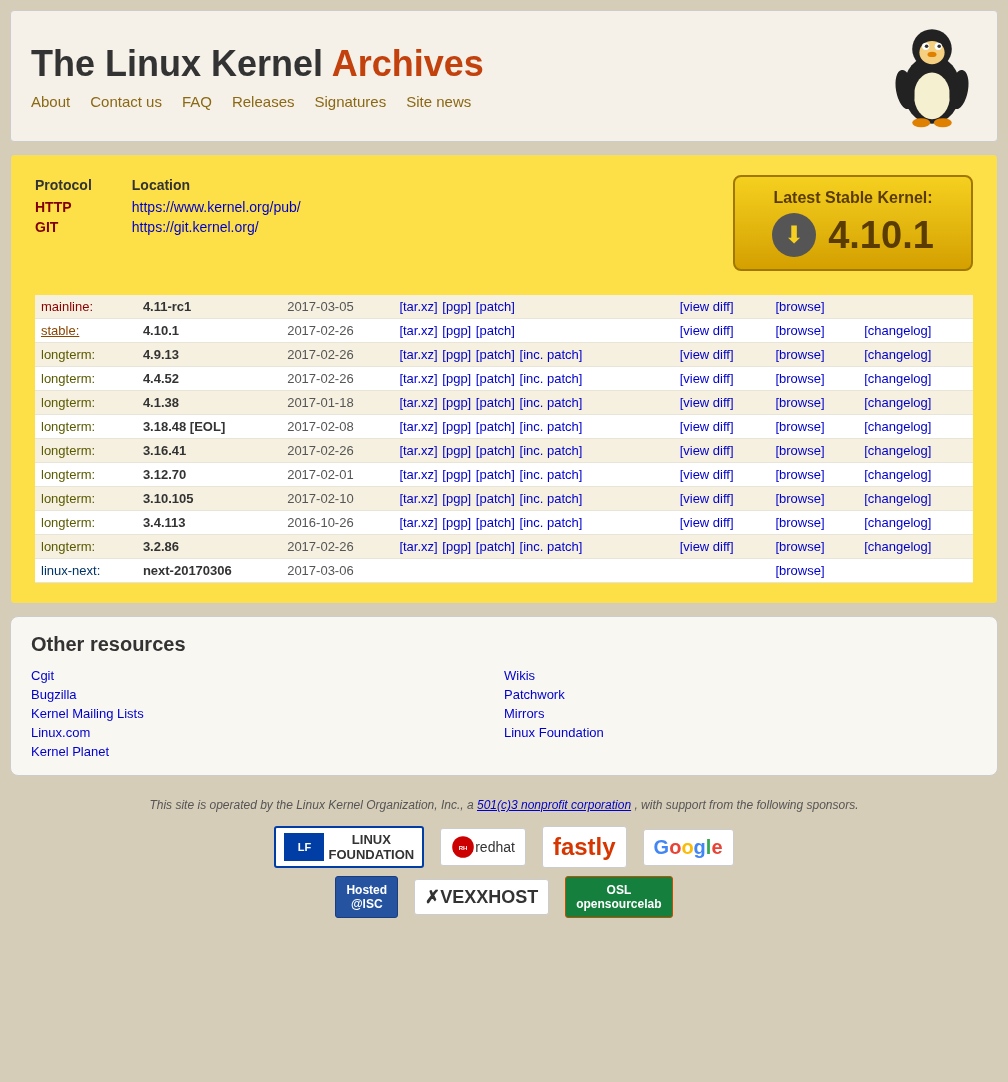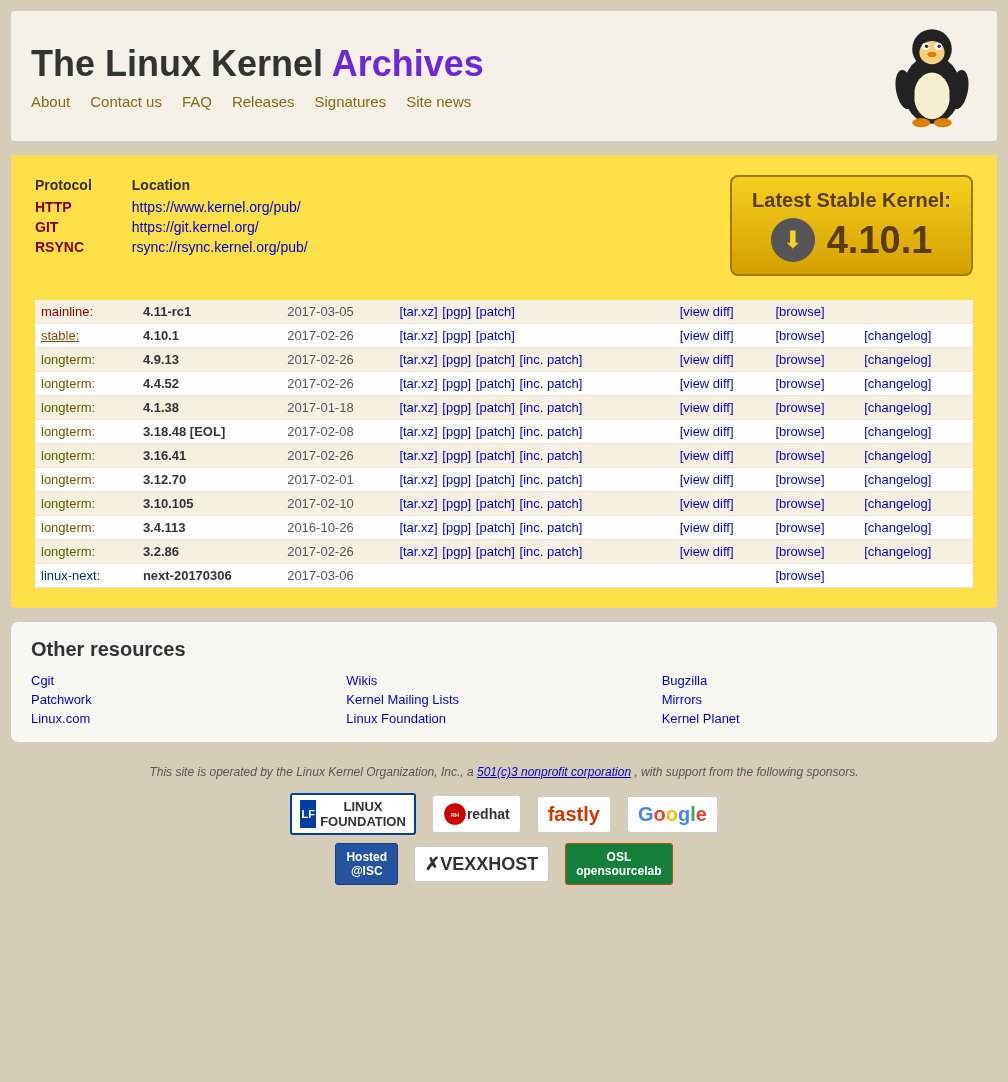--- a/index.html
+++ b/index.html
@@ -28,21 +28,21 @@
     .header-left {
       flex: 1;
     }
     .site-title {
       font-size: 36px;
       font-weight: bold;
       color: #333;
       margin-bottom: 8px;
     }
     .site-title span {
-      color: #6d28d9;
+      color: #c2410c;
     }
     .nav-bar {
       display: flex;
       gap: 20px;
       flex-wrap: wrap;
       text-align: right;
     }
     .nav-bar a {
       color: #8b6914;
       text-decoration: none;
@@ -89,21 +89,21 @@
     
     .stable-badge {
       background: linear-gradient(to bottom, #f5d020, #d4a000);
       border: 2px solid #a07800;
       border-radius: 8px;
       padding: 12px 20px;
       text-align: center;
       min-width: 240px;
     }
     .stable-badge-title {
-      font-size: 20px;
+      font-size: 16px;
       font-weight: bold;
       color: #5a3c00;
       margin-bottom: 6px;
     }
     .stable-badge-version-row {
       display: flex;
       align-items: center;
       justify-content: center;
       gap: 12px;
     }
@@ -168,21 +168,21 @@
       padding: 16px 20px;
       flex: 2;
     }
     .resources-box h2, .social-box h2 {
       font-size: 20px;
       color: #333;
       margin-bottom: 12px;
     }
     .resources-grid {
       display: grid;
-      grid-template-columns: repeat(3, 1fr);
+      grid-template-columns: repeat(2, 1fr);
       gap: 4px 0;
     }
     .resources-grid a {
       color: #0000cc;
       text-decoration: none;
       font-size: 13px;
     }
 
     .social-box {
       background: #f9f7f2;
@@ -228,21 +228,21 @@
       border: 1px solid #aaa;
     }
     .linux-foundation-sponsor {
       background: #fff;
       color: #333;
       border: 2px solid #003da5;
       padding: 4px 8px;
     }
     .lf-square {
       display: inline-block;
-      width: 16px; height: 28px;
+      width: 40px; height: 28px;
       background: #003da5;
       color: #fff;
       font-size: 11px;
       text-align: center;
       line-height: 28px;
       margin-right: 4px;
     }
     .redhat-sponsor {
       background: #fff;
       color: #c00;
@@ -348,24 +348,20 @@
           </tr>
         </thead>
         <tbody>
           <tr>
             <td><span class="proto-name">HTTP</span></td>
             <td><a class="proto-link" href="#">https://www.kernel.org/pub/</a></td>
           </tr>
           <tr>
             <td><span class="proto-name">GIT</span></td>
             <td><a class="proto-link" href="#">https://git.kernel.org/</a></td>
-          </tr>
-          <tr>
-            <td><span class="proto-name">RSYNC</span></td>
-            <td><a class="proto-link" href="#">rsync://rsync.kernel.org/pub/</a></td>
           </tr>
         </tbody>
       </table>
 
       <div class="stable-badge">
         <div class="stable-badge-title">Latest Stable Kernel:</div>
         <div class="stable-badge-version-row">
           <div class="download-icon">⬇</div>
           <div class="stable-version">4.10.1</div>
         </div>
@@ -514,24 +510,24 @@
     <div class="sponsors-row1">
       <div class="sponsor linux-foundation-sponsor">
         <span class="lf-square">LF</span>
         <span>LINUX<br>FOUNDATION</span>
       </div>
       <div class="sponsor redhat-sponsor">
         <svg width="24" height="24" viewBox="0 0 40 40">
           <ellipse cx="20" cy="20" rx="18" ry="18" fill="#cc0000"></ellipse>
           <text x="20" y="25" text-anchor="middle" fill="white" font-size="10" font-weight="bold">RH</text>
         </svg>
-        <span style="color:#333;font-size:14px;font-weight:bold;">redhat</span>
+        <span style="color:#333;font-size:14px;font-weight:normal;">redhat</span>
       </div>
       <div class="sponsor fastly-sponsor">
-        <span style="color:#d63600;font-size:20px;font-weight:bold;">fastly</span>
+        <span style="color:#d63600;font-size:24px;font-weight:bold;">fastly</span>
       </div>
       <div class="sponsor google-sponsor">
         <span>G</span>
           <span>o</span>
           <span>o</span>
           <span>g</span>
           <span>l</span>
           <span>e</span>
       </div>
     </div>

